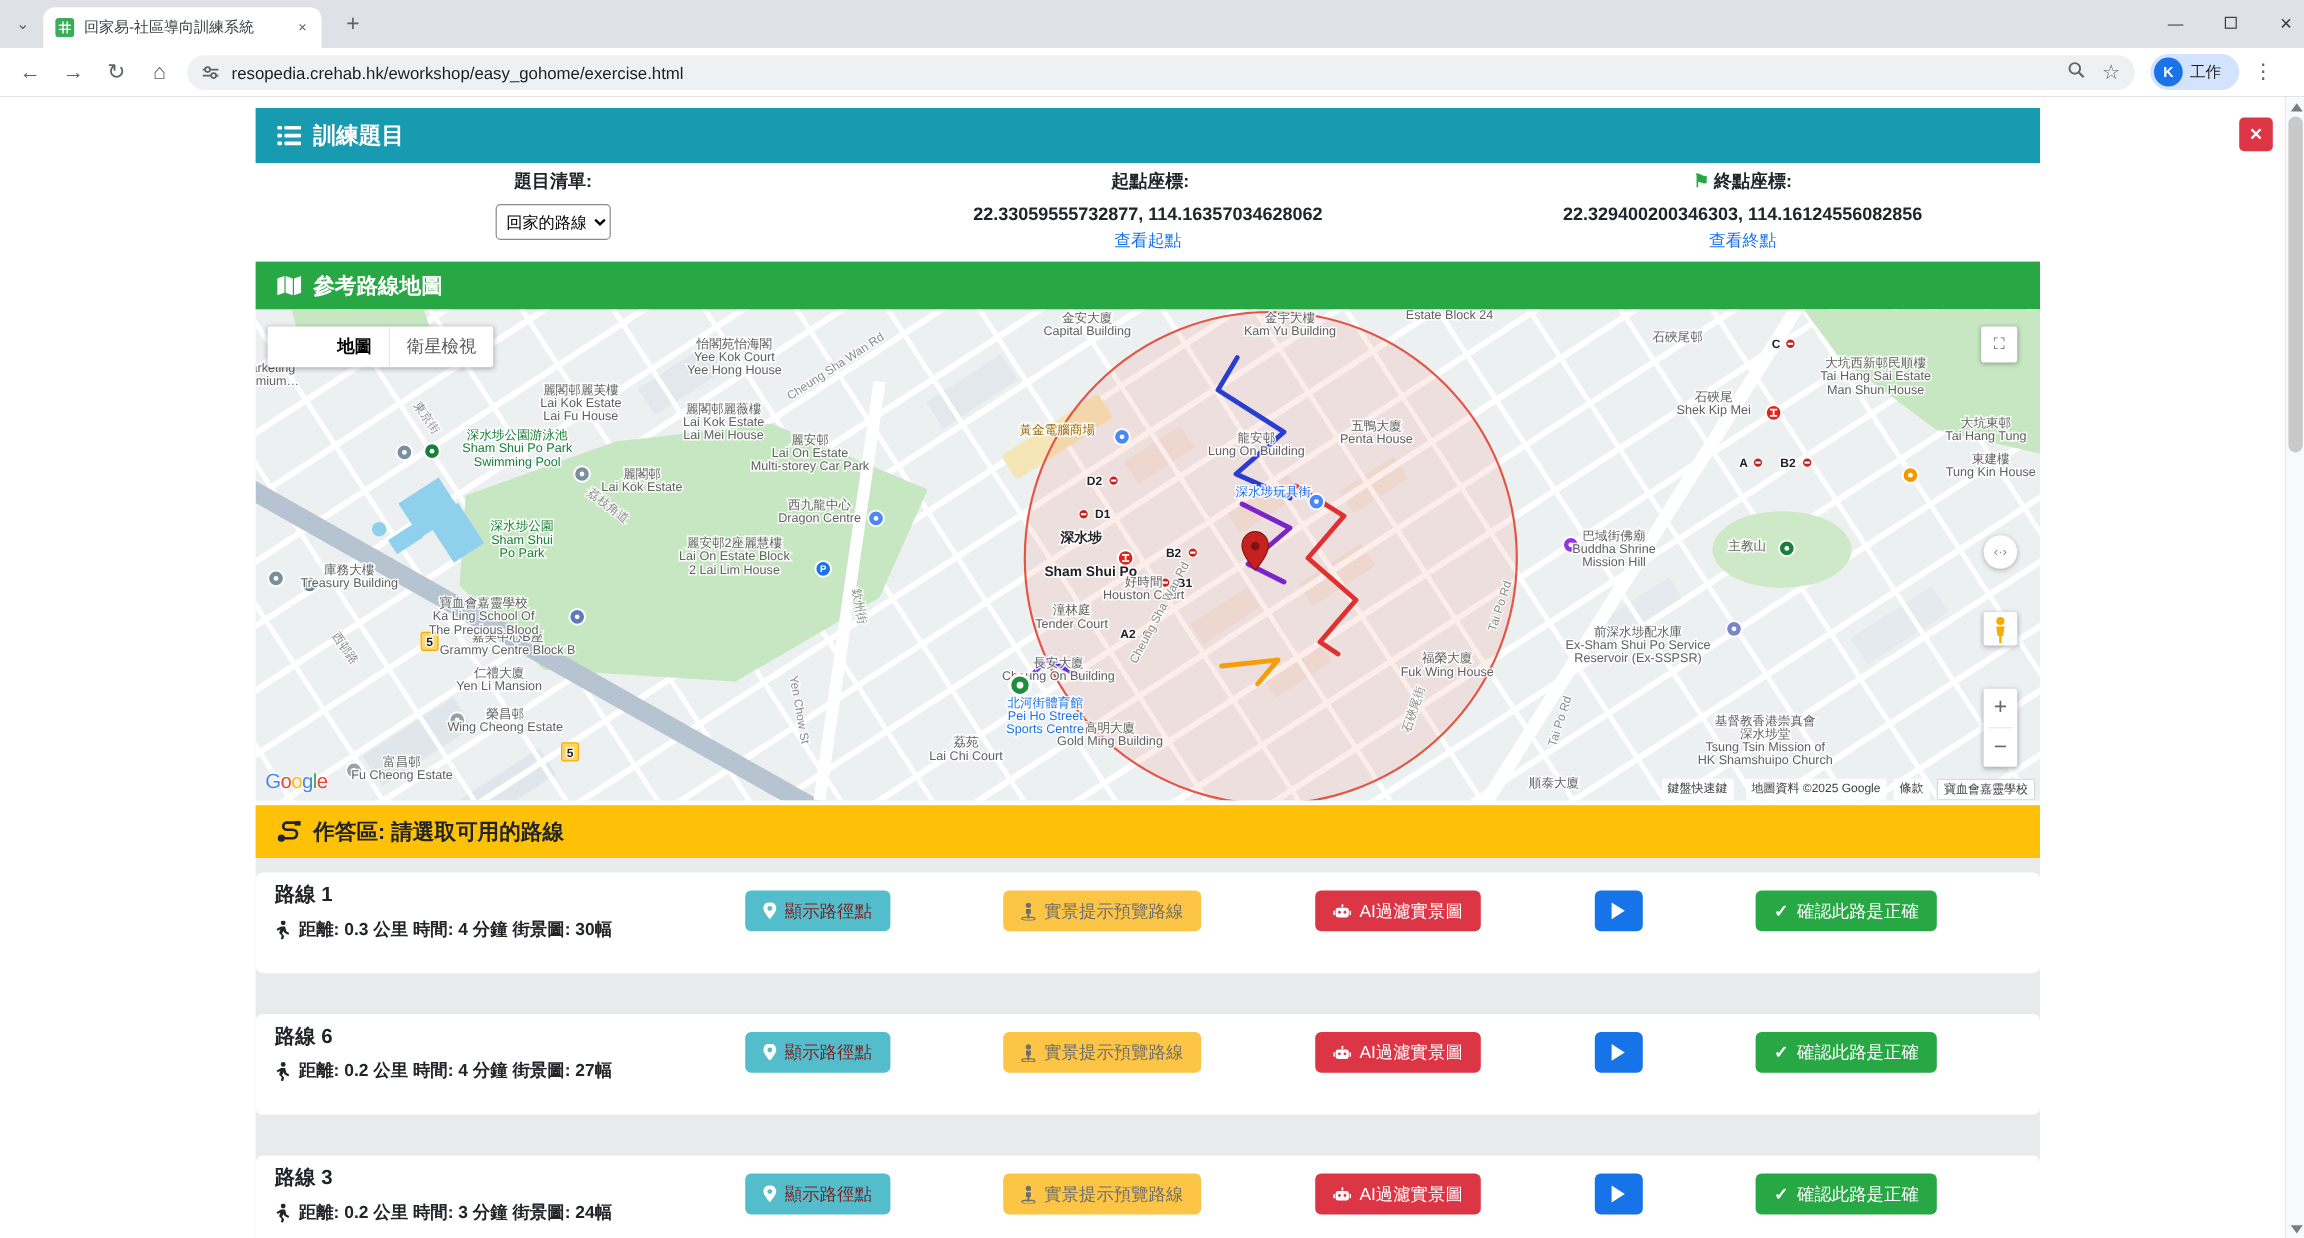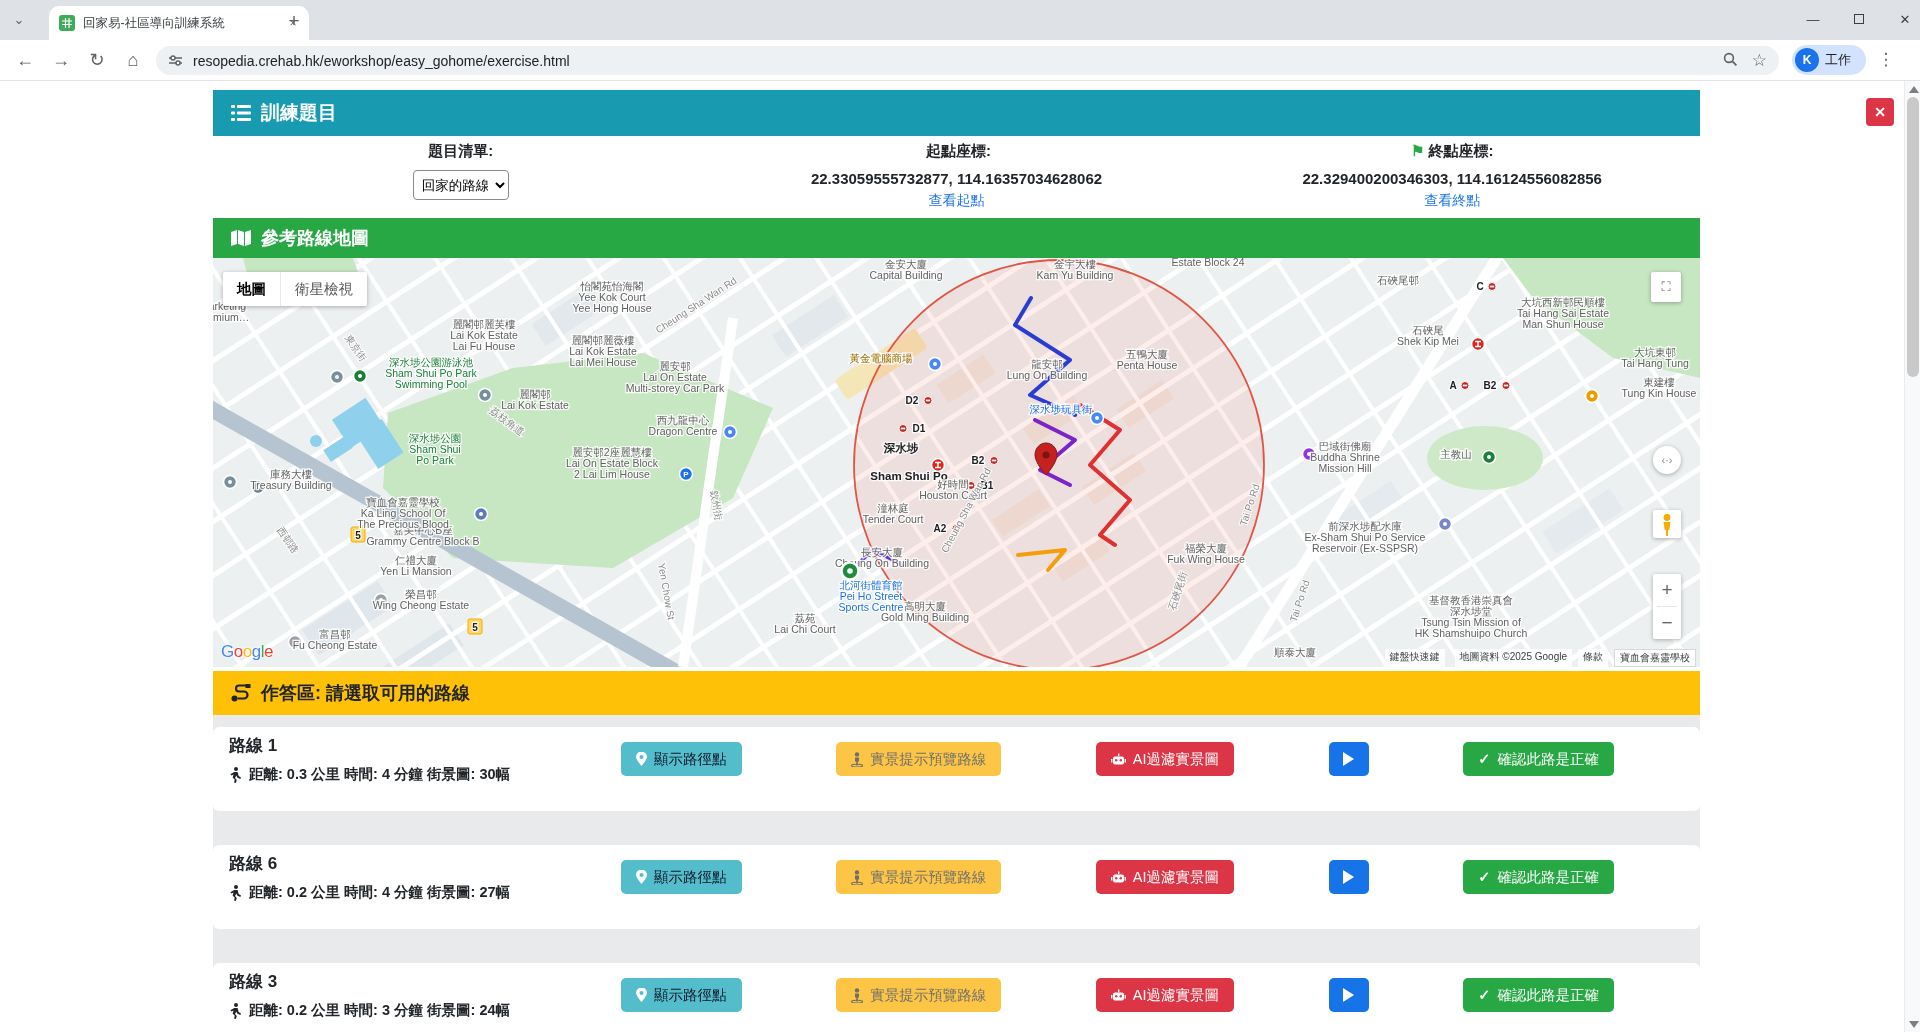--- a/index.html
+++ b/index.html
@@ -2,21 +2,21 @@
 <html><head>
 <meta charset="utf-8">
 <style>
   html,body{margin:0;padding:0;background:#fff;}
   *{box-sizing:border-box;font-family:"Liberation Sans",sans-serif;}
   #stage{position:relative;width:1920px;height:1032px;overflow:hidden;background:#fff;}
   .abs{position:absolute;}
 
   
   .tabstrip{left:0;top:0;width:1920px;height:40px;background:#dee1e6;}
-  .tab{left:49px;top:6px;width:260px;height:34px;background:#fff;border-radius:10px 10px 0 0;display:flex;align-items:center;padding:0 8px 0 10px;}
+  .tab{left:36px;top:6px;width:232px;height:34px;background:#fff;border-radius:10px 10px 0 0;display:flex;align-items:center;padding:0 8px 0 10px;}
   .tab-title{font-size:12.5px;color:#3c4043;white-space:nowrap;overflow:hidden;flex:1;margin-left:8px;}
   .favicon{width:16px;height:16px;flex:0 0 16px;}
   .tab-close{width:16px;height:16px;color:#5f6368;font-size:12px;line-height:16px;text-align:center;border-radius:8px;}
   .chev-btn{left:8px;top:10px;width:22px;height:22px;color:#5f6368;font-size:13px;text-align:center;line-height:20px;}
   .newtab-btn{left:282px;top:9px;width:24px;height:24px;color:#5f6368;font-size:19px;line-height:23px;text-align:center;border-radius:12px;}
   .wctl{top:6px;width:30px;height:28px;color:#3c4043;text-align:center;line-height:28px;font-size:13px;}
   .toolbar{left:0;top:40px;width:1920px;height:41px;background:#fff;border-bottom:1px solid #e1e3e6;}
   .navic{top:8px;width:26px;height:26px;color:#5f6368;font-size:18px;line-height:25px;text-align:center;}
   .omnibox{left:156px;top:6px;width:1623px;height:29px;background:#eef1f4;border-radius:15px;display:flex;align-items:center;padding:0 12px;}
   .url-text{font-size:14px;color:#202124;margin-left:10px;flex:1;white-space:nowrap;overflow:hidden;}
@@ -48,21 +48,21 @@
   .fcoords{font-size:15px;font-weight:700;color:#212529;margin-top:9px;}
   .flink{font-size:14px;color:#1a73e8;margin-top:5px;cursor:pointer;display:inline-block;}
   select.qsel{margin-top:9px;width:96px;height:30px;font-size:13.5px;border:1px solid #8a8a8a;border-radius:4px;background:#fff;padding:2px 4px;}
   .pin-red{color:#ea4335;margin-right:4px;}
   .flag-green{color:#28a745;margin-right:4px;}
 
   
   .mapbox{top:177px;height:409px;background:#edf0f1;overflow:hidden;}
   .mt-ctl{left:10px;top:14px;height:34px;display:flex;background:#fff;box-shadow:0 1px 4px rgba(0,0,0,.3);border-radius:2px;}
   .mt-btn{padding:0 14px;font-size:14.5px;line-height:34px;color:#565656;}
-  .mt-btn.sel{font-weight:700;color:#000;border-right:1px solid #e8e8e8;}
+  .mt-btn.sel{font-weight:700;color:#000;border-right:1px solid #e8e8e8;margin-left:44px;}
   .map-ctl{background:#fff;box-shadow:0 1px 4px rgba(0,0,0,.3);color:#666;text-align:center;}
   .fullscreen{left:1438px;top:14px;width:30px;height:30px;border-radius:2px;font-size:13px;line-height:30px;}
   .rotate-ctl{left:1440px;top:188px;width:28px;height:28px;border-radius:14px;font-size:11px;line-height:28px;color:#888;}
   .pegman{left:1440px;top:252px;width:28px;height:28px;border-radius:2px;}
   .zoomctl{left:1440px;top:316px;width:28px;height:65px;border-radius:2px;}
   .zbtn{width:28px;height:32px;font-size:19px;line-height:31px;color:#666;}
   .zdiv{width:20px;height:1px;background:#e6e6e6;margin:0 auto;}
   .glogo{left:8px;top:384px;font-size:17px;font-weight:400;letter-spacing:-.5px;text-shadow:0 0 2px #fff,0 0 2px #fff;}
   .attrib{right:4px;top:391px;display:flex;font-size:10px;color:#3c4043;}
   .attrib span{background:rgba(255,255,255,.85);padding:1px 5px;white-space:nowrap;}
@@ -79,21 +79,21 @@
 
   
   .answerbg{top:634px;height:317px;background:#e9eaeb;}
   .card{left:0;width:1487px;height:84px;background:#fff;border-radius:6px;}
   .r-title{position:absolute;left:16px;top:7px;font-size:17px;font-weight:600;color:#212529;}
   .r-stats{position:absolute;left:16px;top:38px;font-size:14.5px;font-weight:700;color:#212529;display:flex;align-items:center;}
   .r-stats .ic{margin-right:7px;display:inline-flex;}
   .btnrow{position:absolute;left:408px;right:86px;top:14px;height:36px;display:flex;align-items:center;justify-content:space-between;}
   .btn{height:34px;border:none;border-radius:5px;font-size:14.5px;display:inline-flex;align-items:center;padding:0 15px;cursor:pointer;font-family:"Liberation Sans",sans-serif;}
   .btn .ic{margin-right:7px;display:inline-flex;}
-  .btn-teal{background:#53bdcb;color:#0f172a;}
+  .btn-teal{background:#53bdcb;color:#7f1d1d;}
   .btn-yellow{background:#fdc545;color:#6e6e6e;}
   .btn-red{background:#dc3545;color:#fff;}
   .btn-play{background:#1674e8;width:40px;justify-content:center;padding:0;}
   .btn-green{background:#28a745;color:#fff;}
   .tri{width:0;height:0;border-top:7px solid transparent;border-bottom:7px solid transparent;border-left:11px solid #fff;}
 </style>
 </head>
 <body>
 
 <div id="stage">

